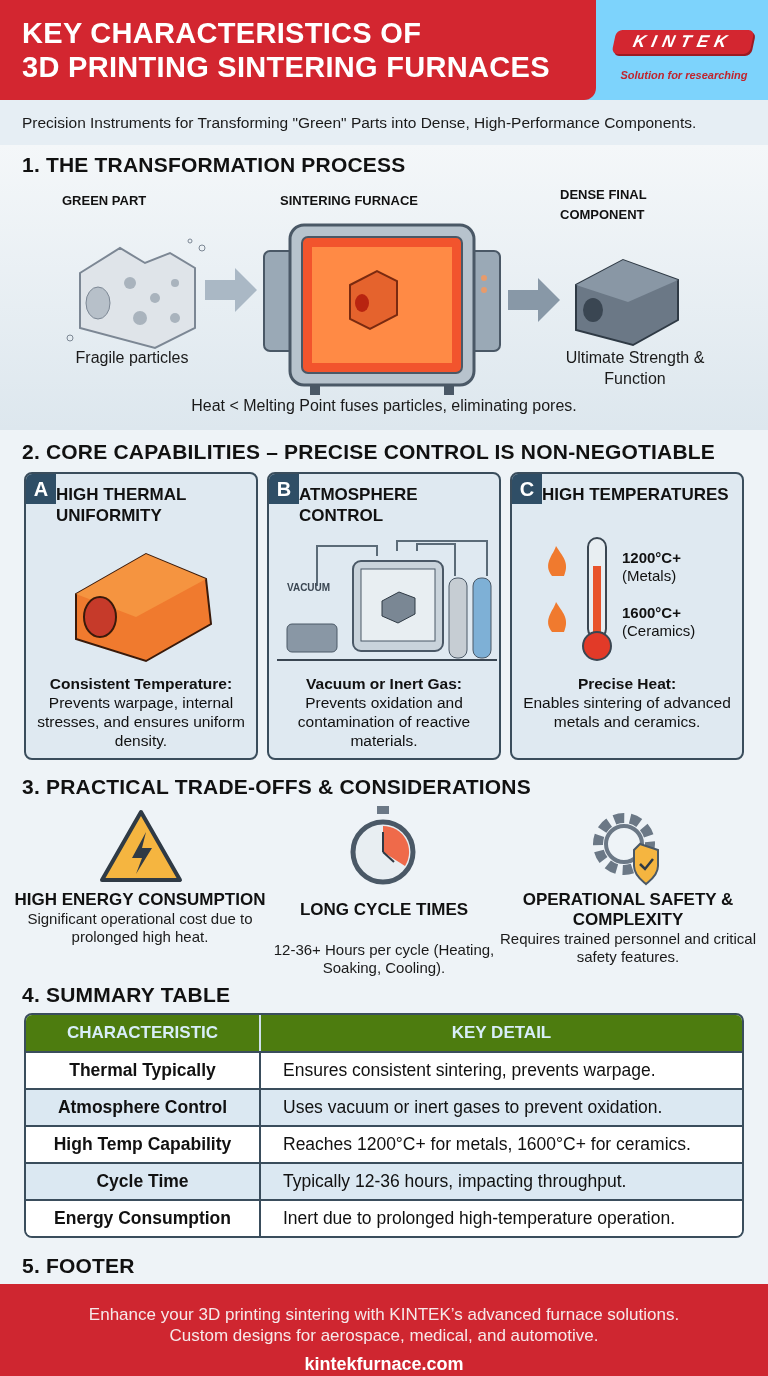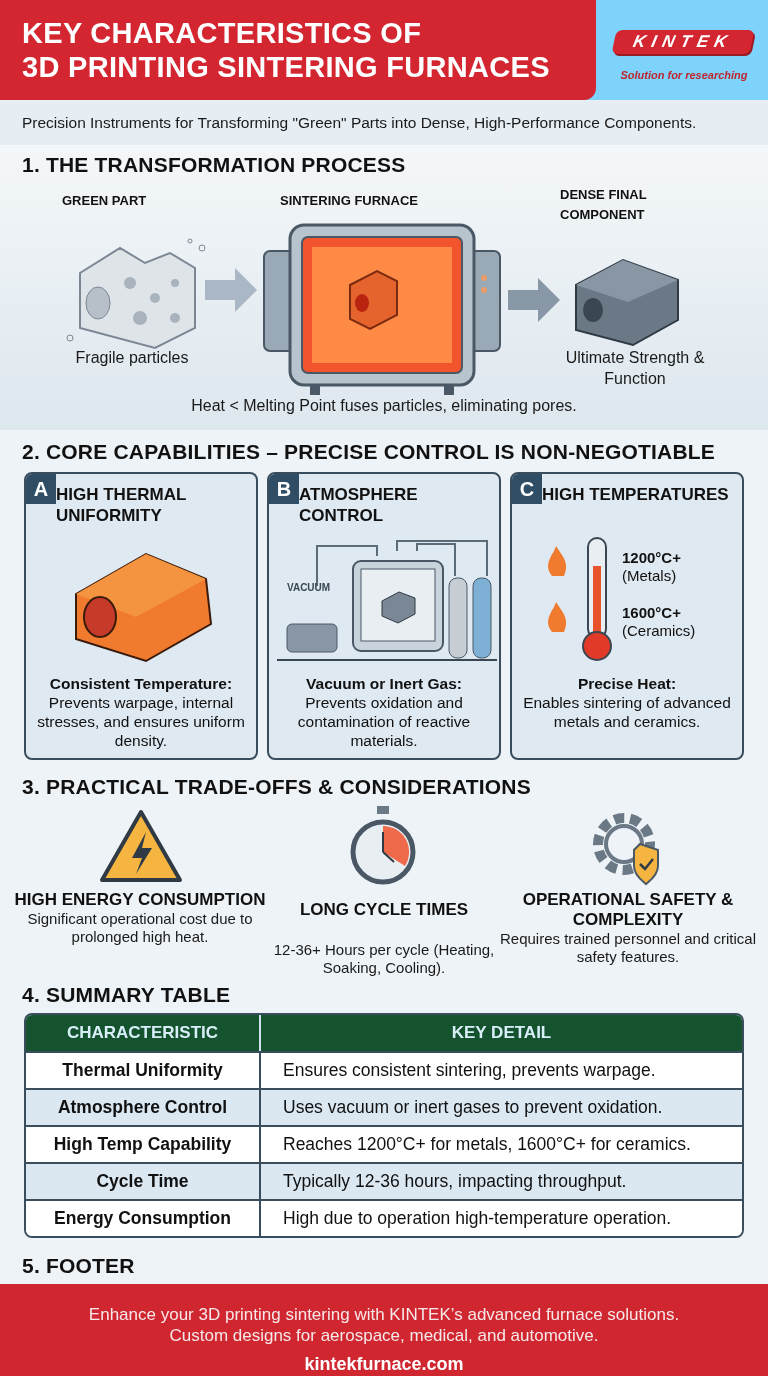--- a/index.html
+++ b/index.html
@@ -18,21 +18,21 @@
 .cards{position:absolute;top:472px;left:24px;width:720px;height:288px}
 .card{position:absolute;top:0;width:234px;height:288px;background:#dfe9f1;border:2px solid #3a4d5c;border-radius:8px;overflow:hidden}
 .badge{position:absolute;left:0;top:0;width:30px;height:30px;background:#2f4e66;color:#fff;font-weight:bold;font-size:20px;text-align:center;line-height:30px}
 .card-title{position:absolute;left:30px;right:6px;top:10px;font-weight:bold;font-size:17px;line-height:21px}
 .card-body{position:absolute;left:6px;right:6px;top:200px;text-align:center;font-size:15.5px;line-height:19px}
 .card-body b{display:block}
 .trade{position:absolute;top:800px;width:256px;text-align:center}
 .trade-title{font-weight:bold;font-size:17px;line-height:20px}
 .trade-desc{font-size:15px;line-height:18px;color:#1a1a1a}
 table{position:absolute;left:24px;top:1013px;width:720px;border-collapse:separate;border-spacing:0;border:2px solid #3a4d5c;border-radius:8px;overflow:hidden}
-th{background:#14532d;color:#d8eef9;font-size:17px;height:36px;font-weight:bold}
+th{background:#4d7c0f;color:#d8eef9;font-size:17px;height:36px;font-weight:bold}
 th:first-child{width:235px;border-right:2px solid #cfe1ec}
 td{height:37px;font-size:17.5px;border-top:2px solid #3a4d5c}
 td:first-child{font-weight:bold;text-align:center;border-right:2px solid #3a4d5c}
 td:last-child{padding-left:22px}
 tr.alt td{background:#dbe8f2}
 tr.w td{background:#fff}
 .footer{position:absolute;left:0;top:1284px;width:768px;height:92px;background:#cf2630;color:#f6e8e9;text-align:center}
 .f1{font-size:17px;line-height:21px;padding-top:20px}
 .f2{font-weight:bold;font-size:18px;margin-top:8px;color:#fff}
 </style>
@@ -176,38 +176,38 @@
 </div>
 
 <div class="sec-title" style="top:983px">4. SUMMARY TABLE</div>
 <table>
   <tbody>
       <tr>
     <th>CHARACTERISTIC</th>
     <th>KEY DETAIL</th>
   </tr>
   <tr class="w">
-        <td>Thermal Uniformity</td>
+        <td>Thermal Typically</td>
         <td>Ensures consistent sintering, prevents warpage.</td>
       </tr>
   <tr class="alt">
         <td>Atmosphere Control</td>
         <td>Uses vacuum or inert gases to prevent oxidation.</td>
       </tr>
   <tr class="w">
         <td>High Temp Capability</td>
         <td>Reaches 1200°C+ for metals, 1600°C+ for ceramics.</td>
       </tr>
   <tr class="alt">
         <td>Cycle Time</td>
         <td>Typically 12-36 hours, impacting throughput.</td>
       </tr>
   <tr class="w">
         <td>Energy Consumption</td>
-        <td>High due to operation high-temperature operation.</td>
+        <td>Inert due to prolonged high-temperature operation.</td>
       </tr>
 </tbody>
   </table>
 
 <div class="sec-title" style="top:1254px">5. FOOTER</div>
 <div class="footer">
   <div class="f1">
     <div>Enhance your 3D printing sintering with KINTEK’s advanced furnace solutions.</div>
     <div>Custom designs for aerospace, medical, and automotive.</div>
   </div>

